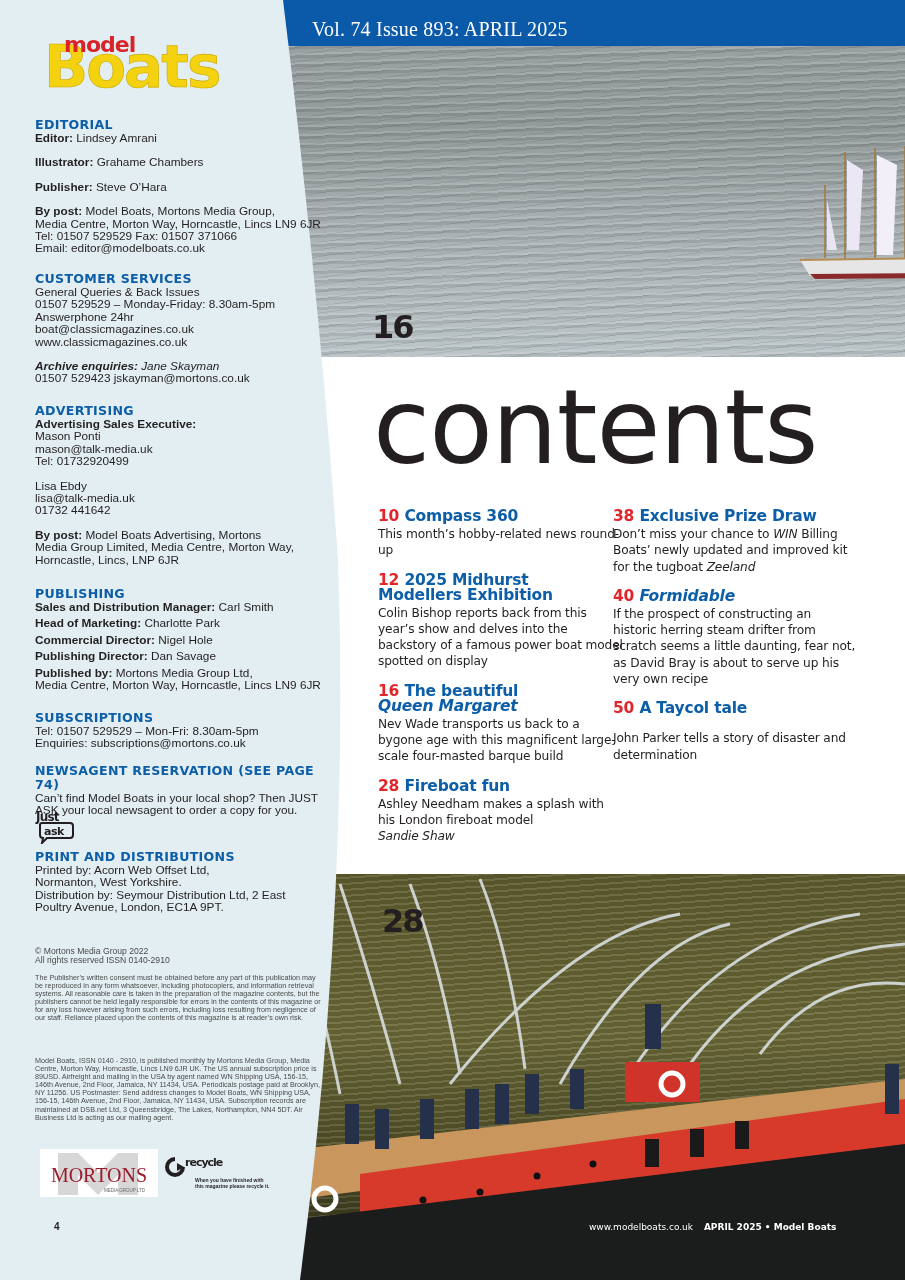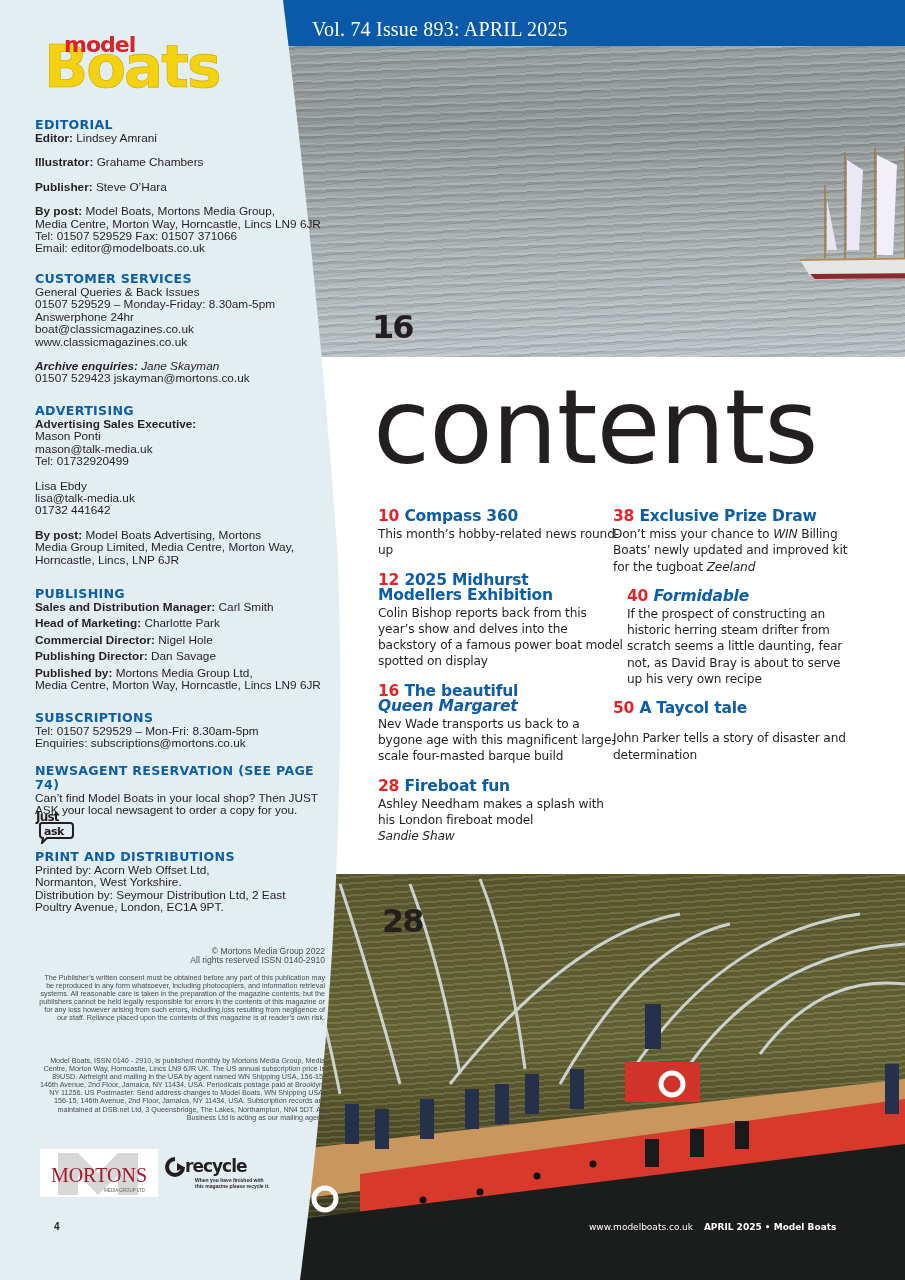--- a/index.html
+++ b/index.html
@@ -50,32 +50,32 @@
       color: #0d5ea8; letter-spacing: 0.3px; line-height: 14px;
     }
     .block { position: absolute; left: 35px; width: 305px; font-size: 11.8px; line-height: 12.4px; }
     .block p { white-space: nowrap; }
     .block b { font-weight: bold; }
     .gap { height: 9px; }
 
     .just-ask { position: absolute; left: 35px; top: 808px; width: 44px; height: 36px; }
 
     .small-print {
-      position: absolute; left: 35px; width: 290px; font-size: 7.2px; line-height: 8.1px; color: #4a4a4a; text-align: right;
+      position: absolute; left: 35px; width: 290px; font-size: 7.2px; line-height: 8.1px; color: #4a4a4a;
     }
     .small-print.copyright { font-size: 8.6px; line-height: 9.4px; }
 
     .mortons-logo {
       position: absolute; left: 40px; top: 1149px; width: 118px; height: 48px;
       background: #ffffff;
     }
     .recycle { position: absolute; left: 165px; top: 1156px; width: 110px; height: 40px; }
     .recycle-word {
       position: absolute; left: 20px; top: 0; font-family: "DejaVu Sans", sans-serif;
-      font-weight: bold; font-size: 17px; letter-spacing: -1px; color: #231f20;
+      font-weight: bold; font-size: 11px; letter-spacing: -1px; color: #231f20;
     }
     .recycle-note {
       position: absolute; left: 30px; top: 22px; font-size: 5px; line-height: 5.6px; color: #231f20;
       white-space: nowrap; font-weight: bold;
     }
     .page-number {
       position: absolute; left: 54px; top: 1221px; font-size: 10px; font-weight: bold; color: #231f20;
     }
 
     
@@ -343,21 +343,21 @@
       <span>Exclusive Prize Draw</span>
     </div>
     <div class="entry-desc">
       <span>Don’t miss your chance to</span>
       <i>WIN</i>
       <span>Billing Boats’ newly updated and improved kit for the tugboat</span>
       <i>Zeeland</i>
     </div>
   </div>
 
-  <div class="entry" style="margin-top:14px;margin-left:14px;">
+  <div class="entry" style="margin-top:14px;">
     <div class="entry-head">
       <span class="pg">40</span>
       <span class="it">Formidable</span>
     </div>
     <div class="entry-desc">If the prospect of constructing an historic herring steam drifter from scratch seems a little daunting, fear not, as David Bray is about to serve up his very own recipe</div>
   </div>
 
   <div class="entry" style="margin-top:14px;">
     <div class="entry-head">
       <span class="pg">50</span>

